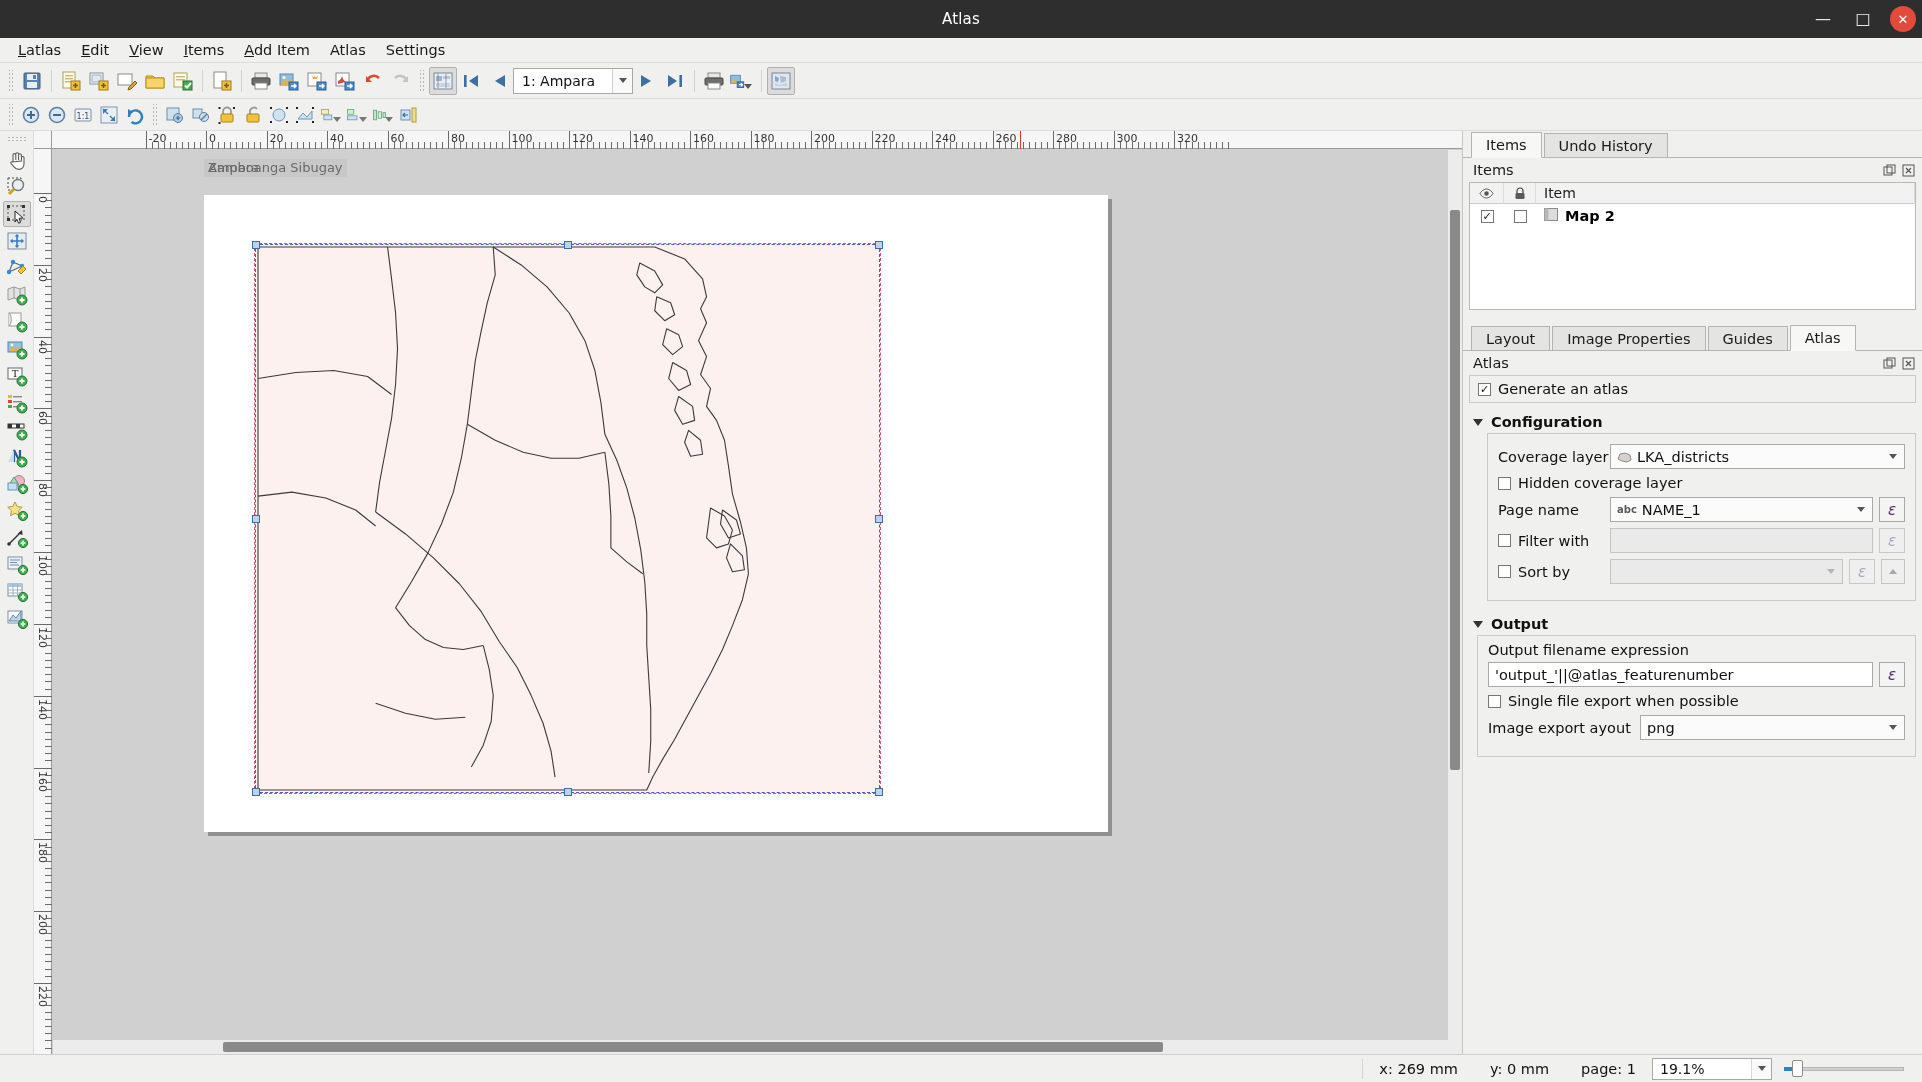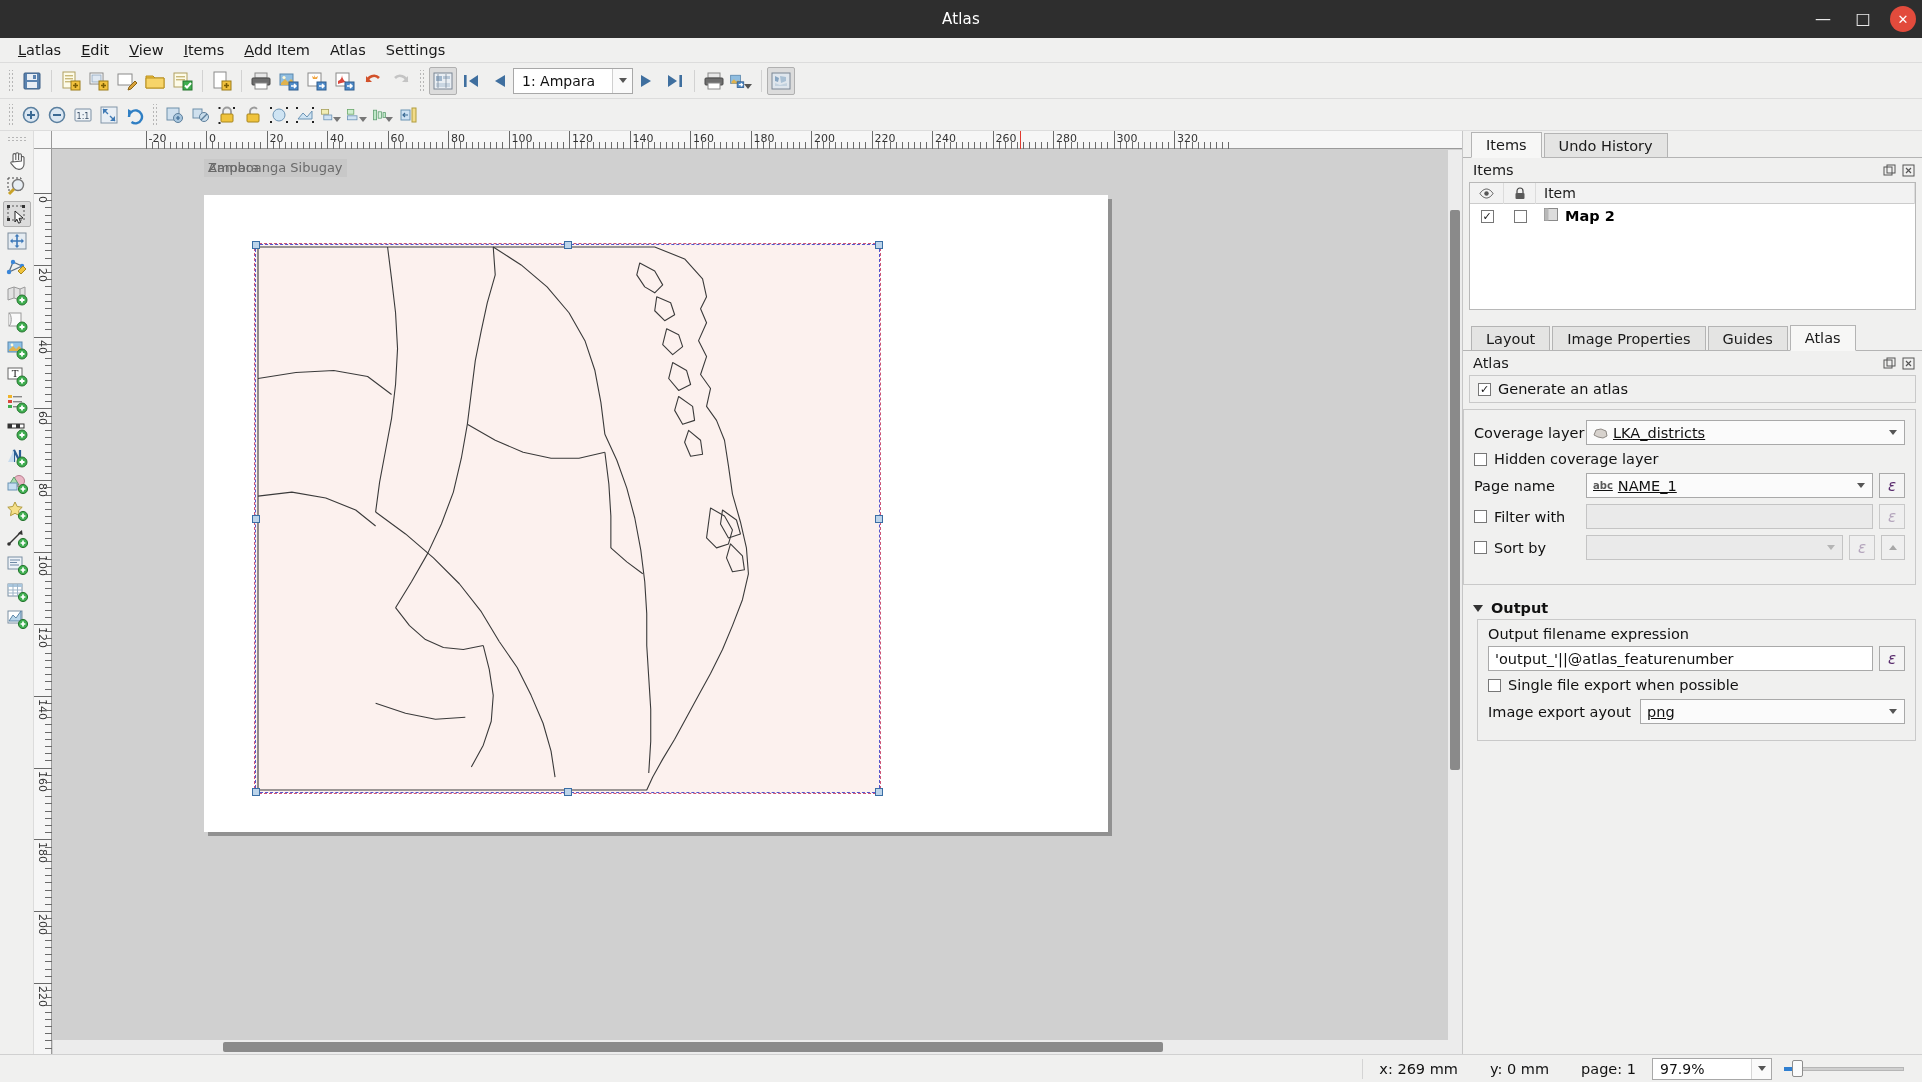--- a/index.html
+++ b/index.html
@@ -138,21 +138,21 @@
   .atlasbody { flex: 1; background: #f0f0ef; overflow: hidden; }
   .panelbox { background: #f0f0ef; border: 1px solid #c9c9c9; margin: 0 6px; }
   .row { display: flex; align-items: center; margin: 6px 0; }
   .chkrow { display: flex; align-items: center; gap: 7px; font-size: 14.5px; color: #111; }
   .grouphdr { display: flex; align-items: center; gap: 8px; font-weight: bold; font-size: 14.5px;
               color: #111; padding: 5px 0 3px 10px; }
   .tri { width: 0; height: 0; border-left: 5.5px solid transparent; border-right: 5.5px solid transparent;
          border-top: 7px solid #333; }
   .lbl { font-size: 14.5px; color: #111; }
   .combo { height: 25px; background: #fbfbfb; border: 1px solid #a9a9a9; display: flex; align-items: center;
-           padding: 0 0 0 6px; font-size: 14.5px; color: #111; position: relative; text-decoration: underline; }
+           padding: 0 0 0 6px; font-size: 14.5px; color: #111; position: relative; }
   .combo .arrowbox { position: absolute; right: 0; top: 0; bottom: 0; width: 22px;
                      display: flex; align-items: center; justify-content: center; }
   .combo.disabled { background: #eaeaea; border-color: #c4c4c4; color: #9a9a9a; }
   .textin { height: 25px; background: #ffffff; border: 1px solid #a9a9a9; display: flex; align-items: center;
             padding: 0 6px; font-size: 14.5px; color: #111; }
   .textin.disabled { background: #eaeaea; border-color: #c4c4c4; }
   .expbtn { width: 26px; height: 25px; border: 1px solid #a9a9a9; background: #f4f4f4;
             display: flex; align-items: center; justify-content: center; color: #5a2d6e;
             font-size: 15px; font-style: italic; flex: none; }
   .expbtn.disabled { color: #b5a6bd; border-color: #c9c9c9; background: #efefef; }
@@ -1136,22 +1136,26 @@
 
       <div class="panelbox" style="padding:5px 8px">
         <label class="chkrow">
           <span class="cbox">✓</span>
           <span>Generate an atlas</span>
         </label>
       </div>
 
       <div style="height:6px"></div>
 
-
-      <div class="panelbox" style="margin-left:0;padding:4px 10px 18px">
+      <div class="grouphdr">
+        <span class="tri"></span>
+        <span>Configuration</span>
+      </div>
+
+      <div class="panelbox" style="margin-left:24px;padding:4px 10px 10px">
 
         <div class="row">
           <span class="lbl" style="width:112px">Coverage layer</span>
           <div class="combo" style="flex:1">
             <span style="margin-right:5px;display:flex">
               <svg width="15" height="12" viewBox="0 0 15 12">
                   <path d="M1 8l2-5 5-1 5 2 1 5-4 2-5-1z" fill="#d7d2cd" stroke="#8f8a85"></path>
                 </svg>
             </span>
             <span>LKA_districts</span>
@@ -1241,21 +1245,21 @@
   </div>
 </div>
 
 <div class="statusbar">
   <div style="flex:1"></div>
   <div class="sb-sep"></div>
   <div class="sb-item">x: 269 mm</div>
   <div class="sb-item">y: 0 mm</div>
   <div class="sb-item">page: 1</div>
   <div class="zoomcombo">
-    <span>97.9%</span>
+    <span>19.1%</span>
     <div class="arrowbox">
         <div class="caret-dn"></div>
       </div>
   </div>
   <div class="zslider">
     <div class="ztrack"></div>
     <div class="zfill"></div>
     <div class="zthumb"></div>
   </div>
   <div style="width:18px"></div>

